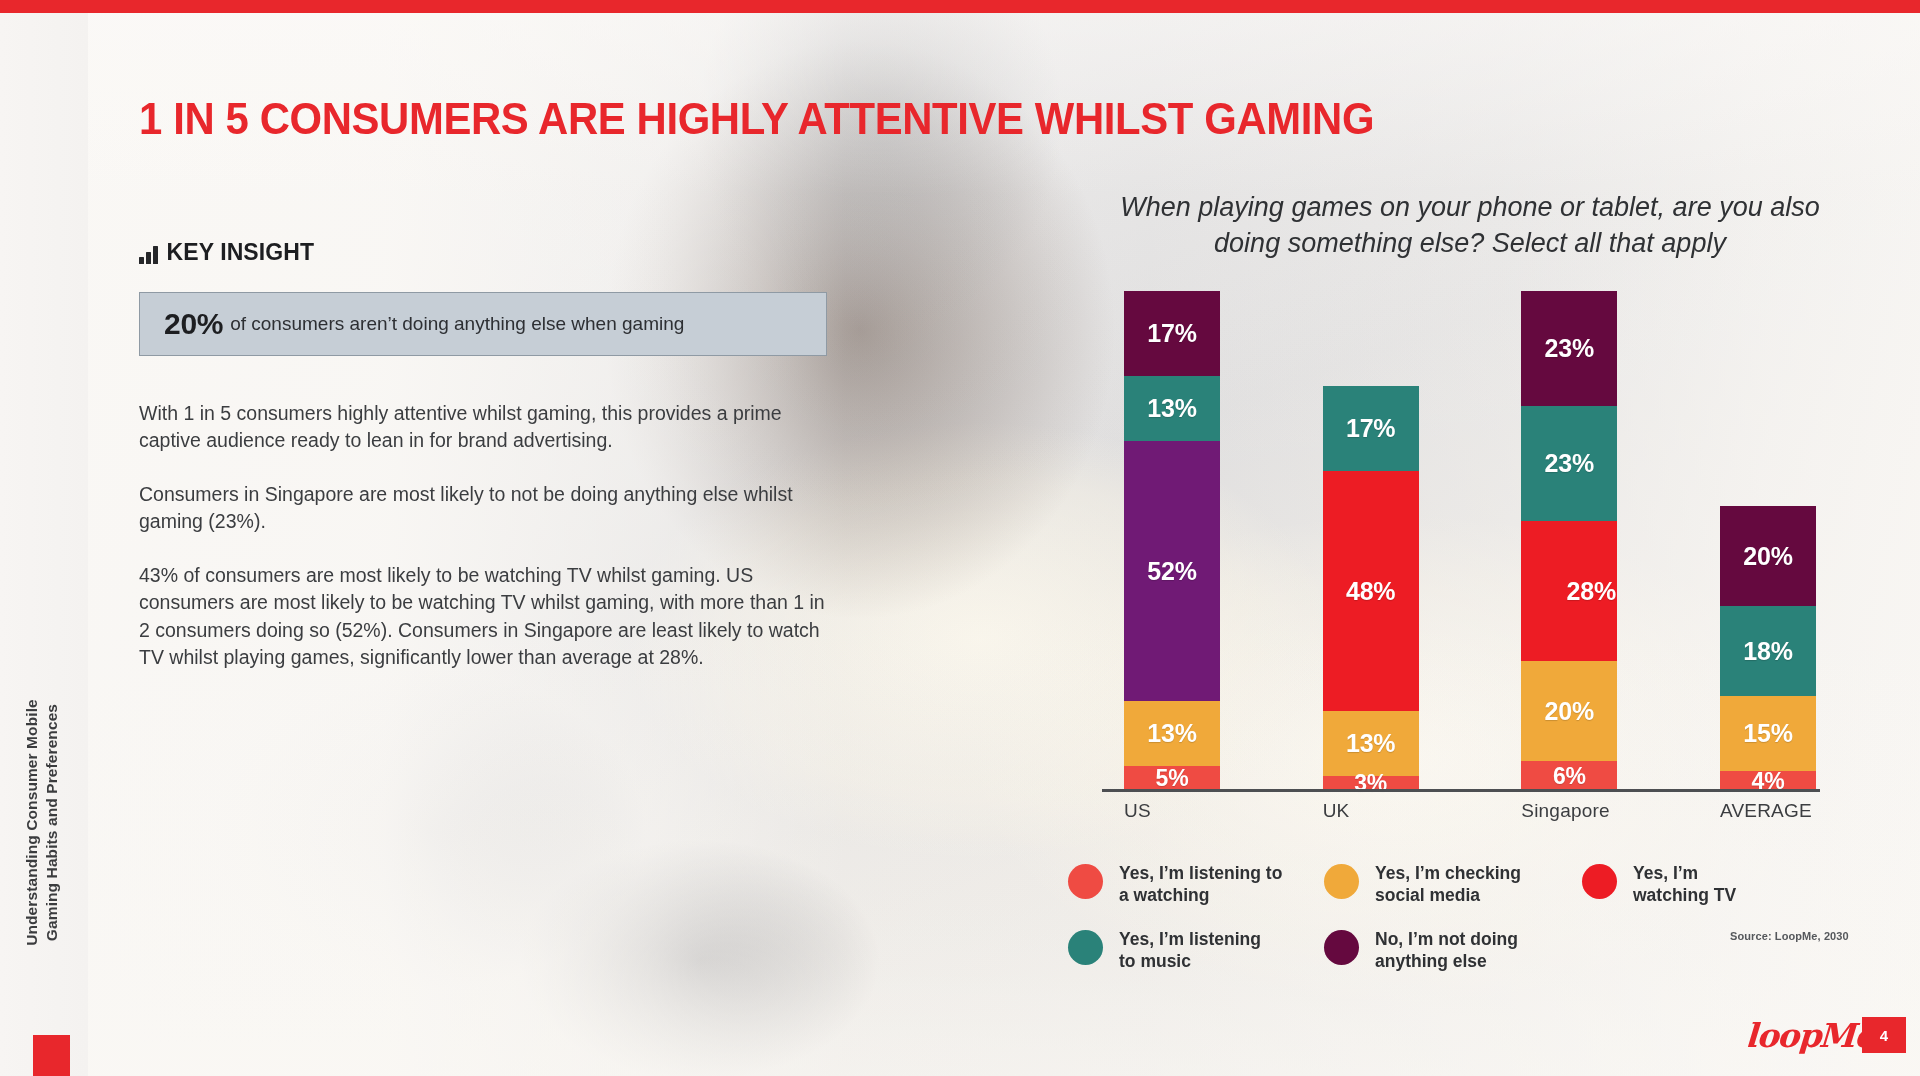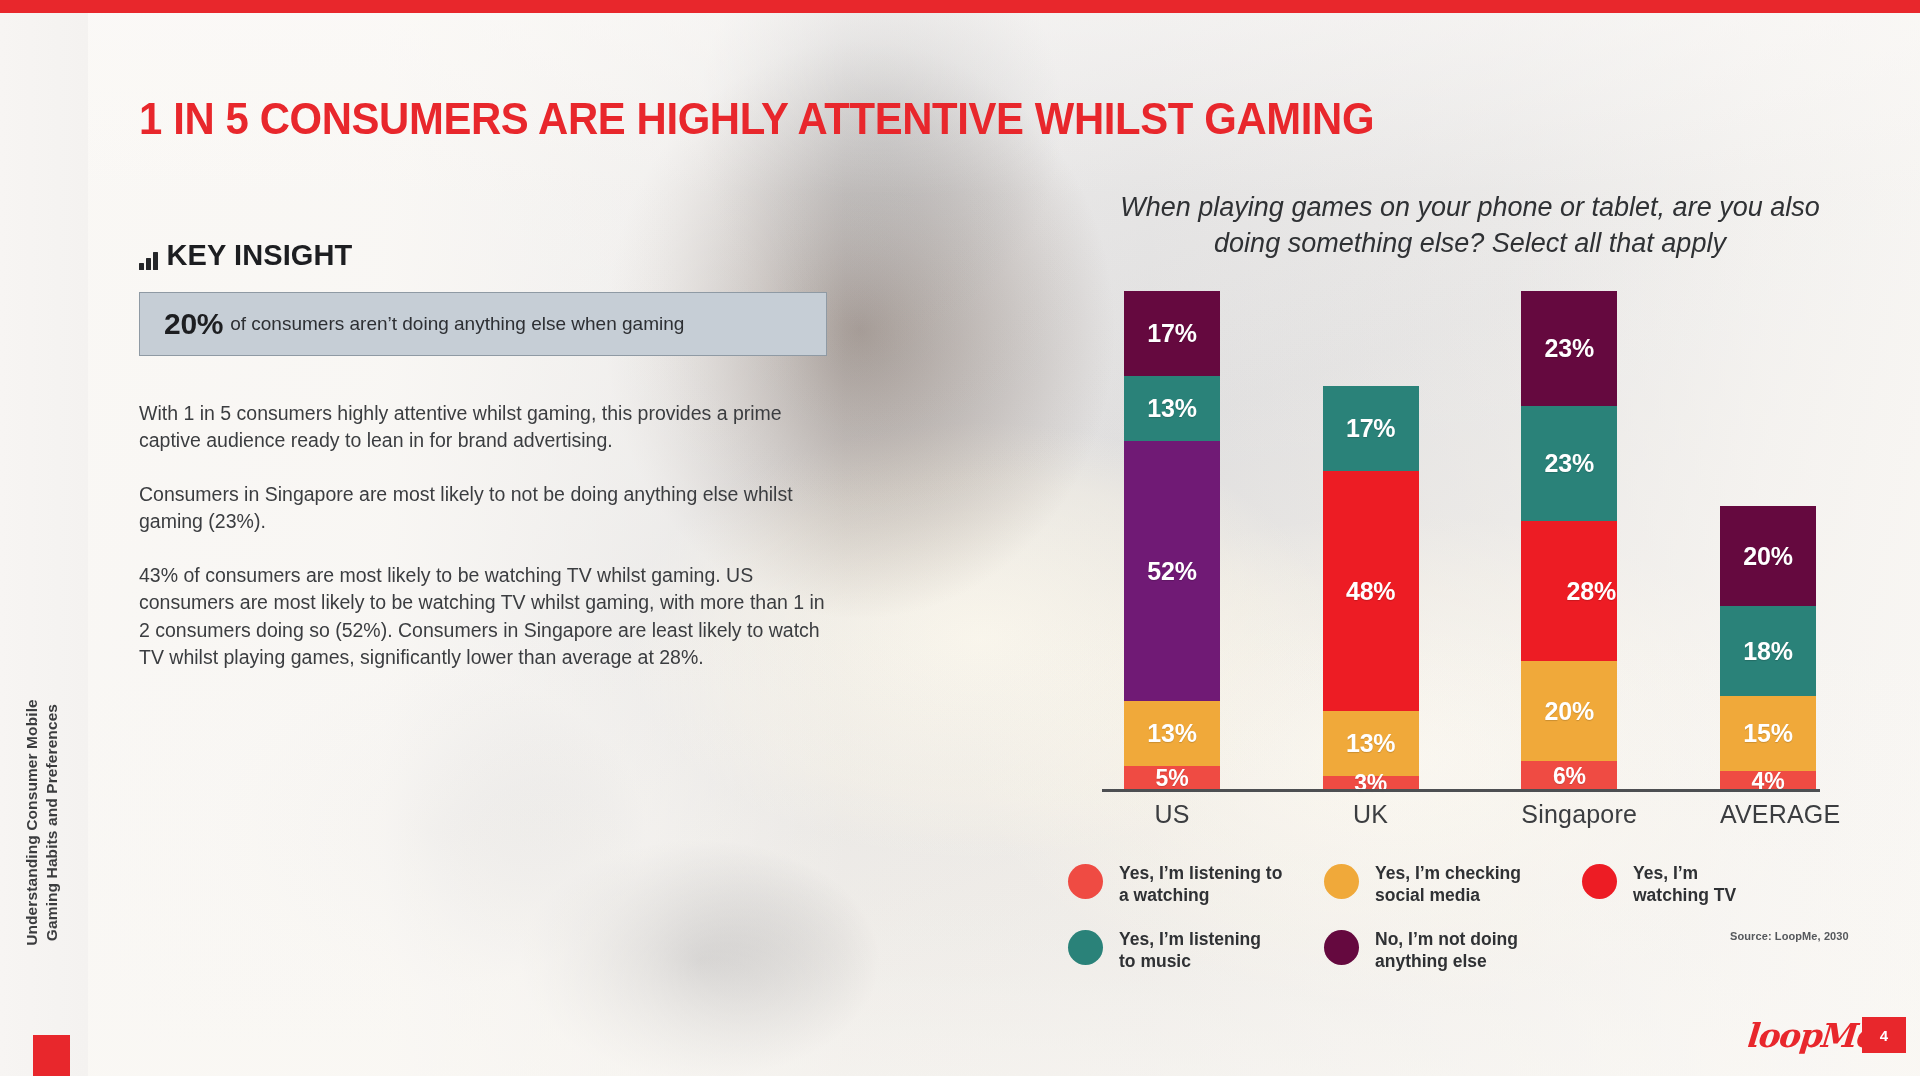--- a/index.html
+++ b/index.html
@@ -102,21 +102,21 @@
     display: flex;
     align-items: flex-end;
     gap: 9px;
   }
   .bars-icon { display: inline-flex; align-items: flex-end; gap: 2.5px; height: 18px; }
   .bars-icon i { display:block; width: 4.5px; background: #26272a; border-radius: 0.5px; }
   .bars-icon i:nth-child(1){ height: 7px; }
   .bars-icon i:nth-child(2){ height: 12px; }
   .bars-icon i:nth-child(3){ height: 18px; }
   .key-insight-label {
-    font-size: 29px; font-weight: 700; color: #1d1e21;
+    font-size: 23px; font-weight: 700; color: #1d1e21;
     letter-spacing: 0.1px; line-height: 1;
   }
 
   .stat-box {
     position: absolute;
     left: 139px; top: 292px;
     width: 688px; height: 64px;
     background: #c6ced6;
     border: 1.5px solid #8f9aa4;
     display: flex; align-items: center;
@@ -186,22 +186,22 @@
     background: #4d4f52;
   }
   .cat-labels {
     position: absolute;
     left: 0; top: 514px;
     width: 740px;
     display: flex; justify-content: space-between;
     padding: 0 24px;
   }
   .cat-labels span {
-    width: 96px; text-align: center;
-    font-size: 25px; color: #3b3d40;
+    width: 96px; text-align: left;
+    font-size: 19px; color: #3b3d40;
     letter-spacing: 0.2px;
   }
 
   
   .legend {
     position: absolute;
     left: 1068px; top: 862px;
     width: 790px;
     display: grid;
     grid-template-columns: 248px 250px 240px;

